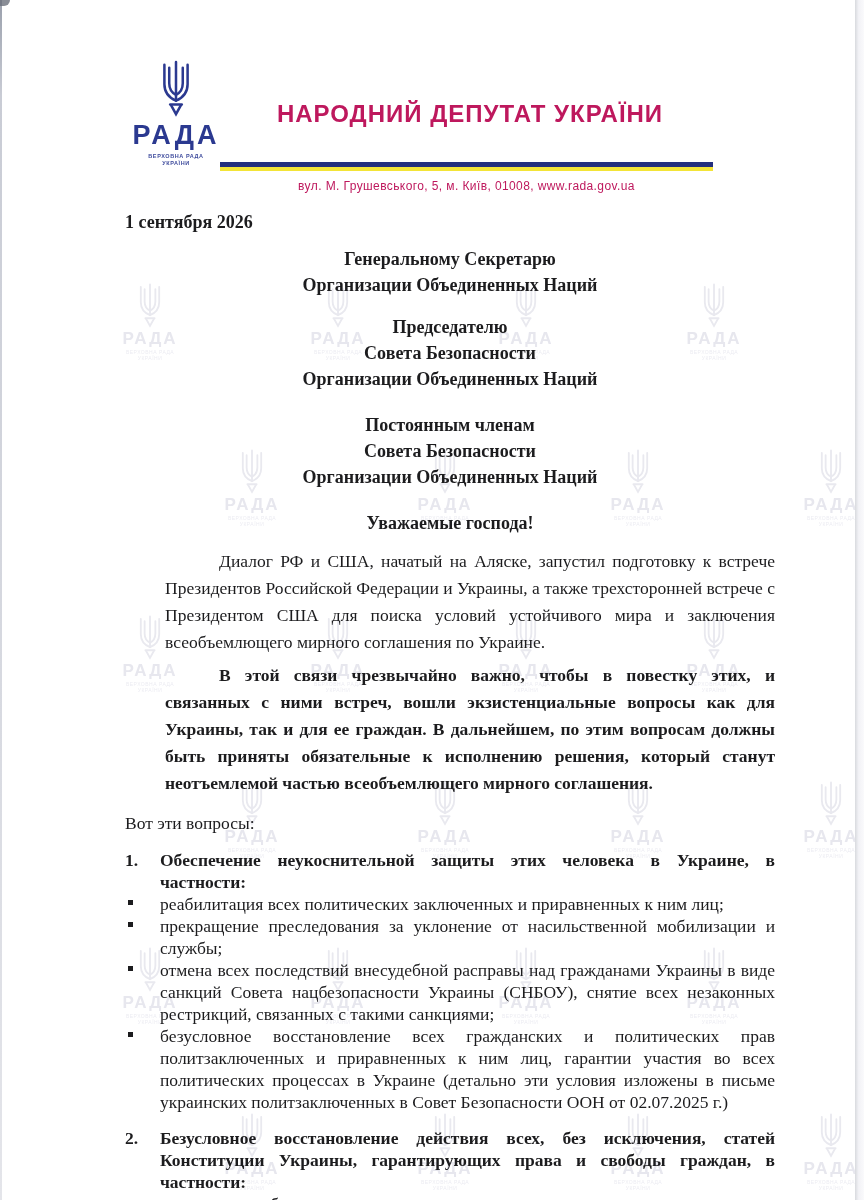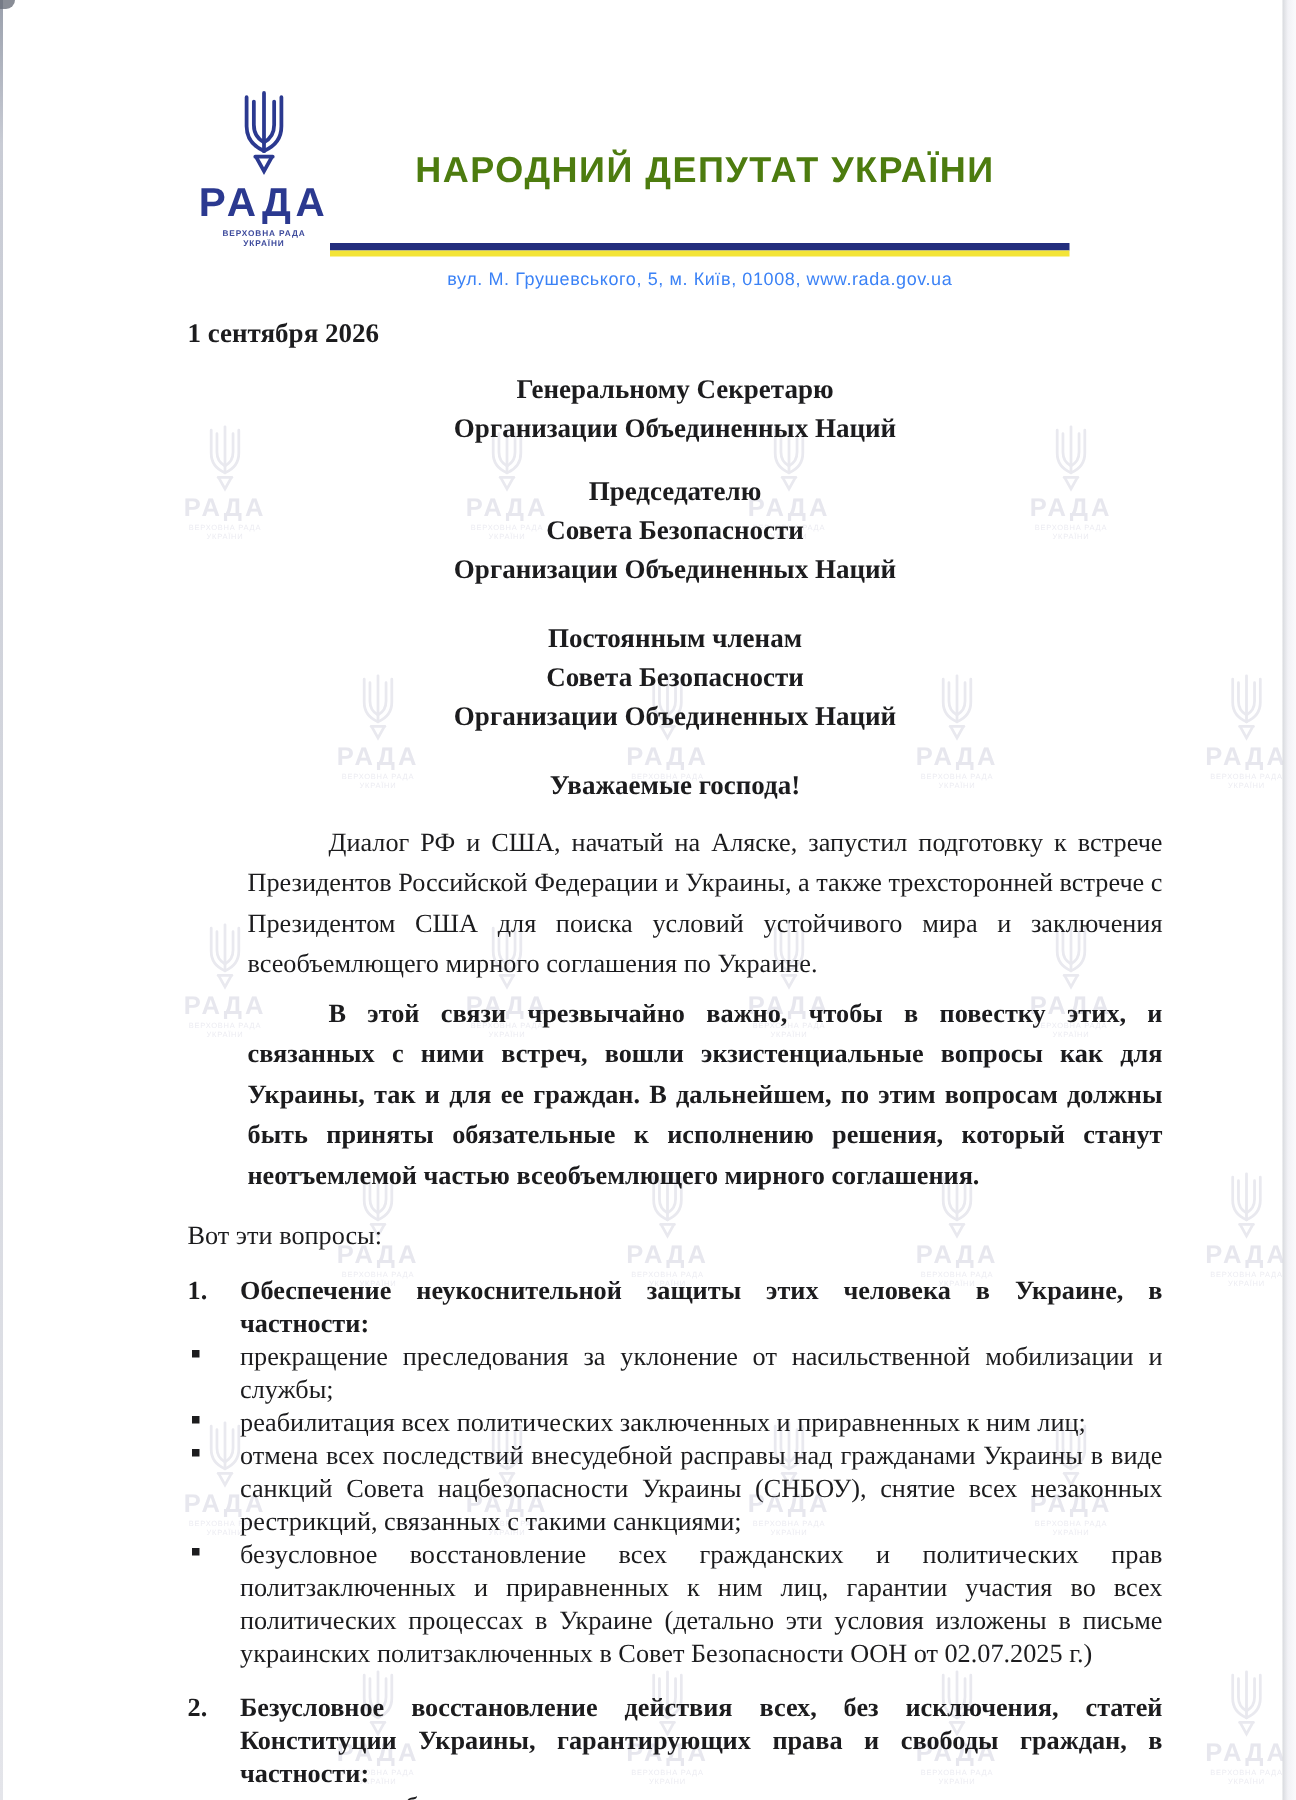--- a/index.html
+++ b/index.html
@@ -66,31 +66,31 @@
   .logo-sub {
     font-family: "Liberation Sans", sans-serif;
     font-size: 5.5px; letter-spacing: .6px; font-weight: bold;
     color: #3d4a9c; line-height: 7px; margin-top: 3px;
   }
   .head-title {
     position: absolute; left: 230px; top: 100px; width: 480px;
     text-align: center;
     font-family: "Liberation Sans", sans-serif;
     font-weight: bold; font-size: 24px; letter-spacing: 1px;
-    color: #4d7c0f;
+    color: #be185d;
   }
   .flag-line { position: absolute; left: 220px; top: 162px; width: 493px; }
   .flag-blue { height: 5px; background: #232e7d; }
   .flag-yellow { height: 4px; background: #f3e437; }
   .head-address {
     position: absolute; left: 220px; top: 179px; width: 493px;
     text-align: center;
     font-family: "Liberation Sans", sans-serif;
     font-size: 12px; letter-spacing: .4px;
-    color: #3b82f6;
+    color: #be185d;
   }
 
   
   .letter-body {
     position: absolute; left: 125px; top: 210px; width: 650px;
     z-index: 2;
   }
   .date {
     font-weight: bold; font-size: 18px; line-height: 24px;
   }
@@ -441,27 +441,27 @@
 
     <div class="num-item item1">
       <div class="num-row">
         <div class="num-col">1.</div>
         <div class="item-heading">Обеспечение неукоснительной защиты этих человека в Украине, в частности:</div>
       </div>
       <div class="li-row">
         <div class="li-marker-col">
             <span class="sq"></span>
           </div>
-        <p class="li-text">прекращение преследования за уклонение от насильственной мобилизации и службы;</p>
+        <p class="li-text">реабилитация всех политических заключенных и приравненных к ним лиц;</p>
       </div>
       <div class="li-row">
         <div class="li-marker-col">
             <span class="sq"></span>
           </div>
-        <p class="li-text">реабилитация всех политических заключенных и приравненных к ним лиц;</p>
+        <p class="li-text">прекращение преследования за уклонение от насильственной мобилизации и службы;</p>
       </div>
       <div class="li-row">
         <div class="li-marker-col">
             <span class="sq"></span>
           </div>
         <p class="li-text">отмена всех последствий внесудебной расправы над гражданами Украины в виде санкций Совета нацбезопасности Украины (СНБОУ), снятие всех незаконных рестрикций, связанных с такими санкциями;</p>
       </div>
       <div class="li-row">
         <div class="li-marker-col">
             <span class="sq"></span>

